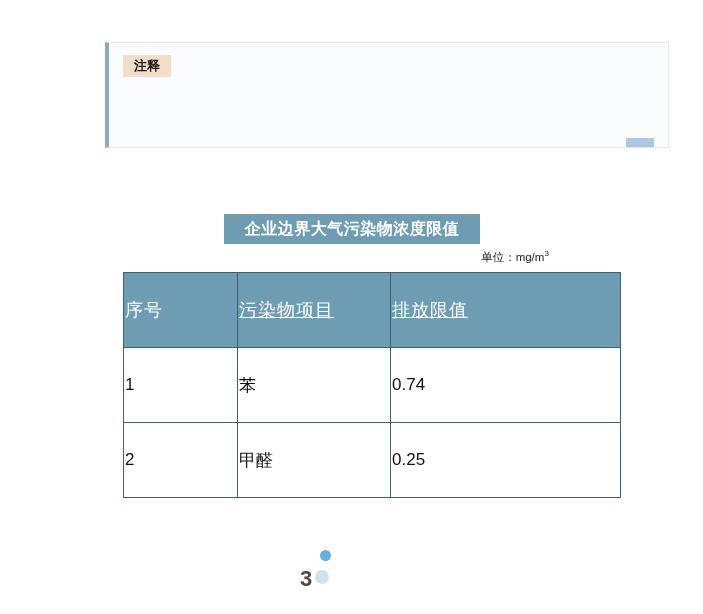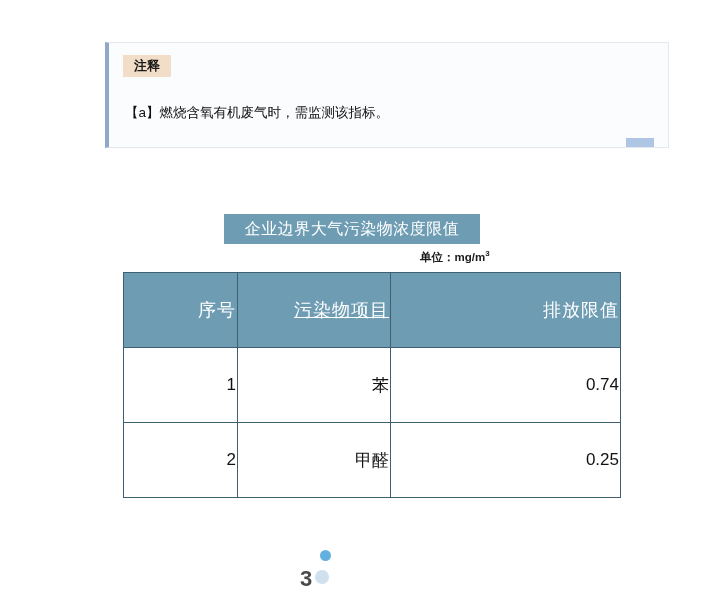--- a/index.html
+++ b/index.html
@@ -60,72 +60,72 @@
   
   .table-title {
     position: absolute;
     left: 224px;
     top: 214px;
     width: 256px;
     height: 30px;
     background: #6d9cb3;
     color: #ffffff;
     font-size: 16px;
-    font-weight: normal;
+    font-weight: bold;
     display: flex;
     align-items: center;
     justify-content: center;
     letter-spacing: 0.5px;
   }
   .unit-label {
     position: absolute;
     left: 420px;
     top: 249px;
     width: 190px;
-    text-align: left;
+    text-align: center;
     font-size: 11.5px;
-    font-weight: bold;
+    font-weight: normal;
     color: #1a1a1a;
   }
   .unit-label sup {
     font-size: 8px;
     vertical-align: super;
   }
 
   table.data-table {
     position: absolute;
     left: 123px;
     top: 272px;
     width: 488px;
     border-collapse: collapse;
     table-layout: fixed;
   }
   table.data-table th,
   table.data-table td {
     border: 1px solid #3f5f72;
-    text-align: right;
+    text-align: left;
     vertical-align: middle;
   }
   table.data-table th {
     background: #6d9cb3;
     color: #ffffff;
     font-size: 18px;
     font-weight: normal;
     height: 72px;
     letter-spacing: 1px;
   }
   table.data-table td {
     background: #ffffff;
     color: #111111;
     font-size: 17px;
     height: 72px;
   }
   .col-1 { width: 111px; }
   .col-2 { width: 150px; text-decoration: underline; }
-  .col-3 { width: 227px; }
+  .col-3 { width: 227px; text-decoration: underline; }
 
   
   .footer-dots {
     position: absolute;
     left: 288px;
     top: 548px;
     width: 60px;
     height: 56px;
   }
   .dot {
@@ -155,21 +155,20 @@
     font-size: 22px;
     font-weight: bold;
     color: #4a4a4a;
   }
 </style>
 </head>
 <body>
 
 <div class="note-box">
   <div class="note-title">注释</div>
-  <div class="note-body">【a】燃烧含氧有机废气时，需监测该指标。</div>
 </div>
 <div class="note-accent"></div>
 
 <div class="table-title">企业边界大气污染物浓度限值</div>
 
 <div class="unit-label"><span>单位：mg/m</span><sup>3</sup></div>
 
 <table class="data-table">
   <thead>
     <tr>

